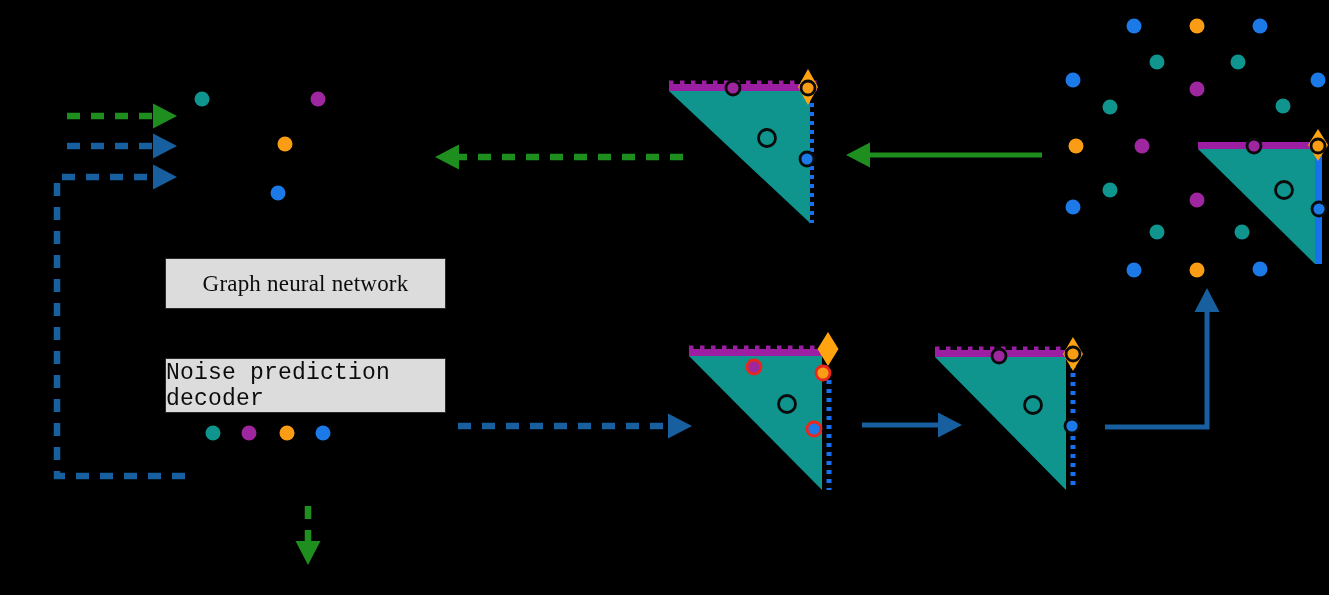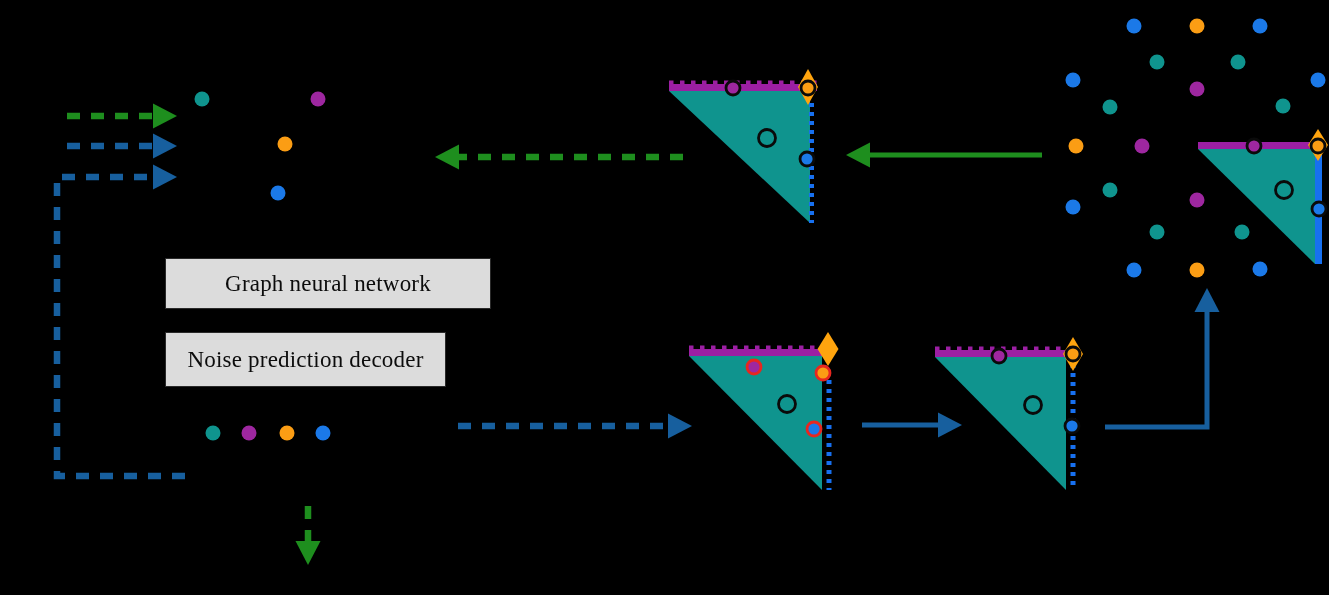--- a/index.html
+++ b/index.html
@@ -14,22 +14,22 @@
   .label-box{
     position:absolute;
     background:#DCDCDC;
     border:1.5px solid #2a2a2a;
     display:flex;align-items:center;justify-content:center;
     color:#0c0c0c;
     font-size:23px;
     box-sizing:border-box;
     letter-spacing:.2px;
   }
-  #gnn-box{left:165px;top:258px;width:326px;height:51px;}
-  #decoder-box{left:165px;top:332px;width:281px;height:55px;}
+  #gnn-box{left:165px;top:258px;width:281px;height:51px;}
+  #decoder-box{left:165px;top:358px;width:281px;height:55px;font-family:Liberation Mono, monospace;}
 </style>
 </head>
 <body>
 
 <div id="canvas">
   <svg id="fig" width="1329" height="595" viewBox="0 0 1329 595">
       <polyline fill="none" stroke="#1E8E1E" stroke-width="6.5" points="67,116 153,116" stroke-dasharray="13 11"></polyline>
       <polygon fill="#1E8E1E" points="177,116 153,103.5 153,128.5"></polygon>
       <polyline fill="none" stroke="#175F9E" stroke-width="6.5" points="67,146 153,146" stroke-dasharray="13 11"></polyline>
       <polygon fill="#175F9E" points="177,146 153,133.5 153,158.5"></polygon>

